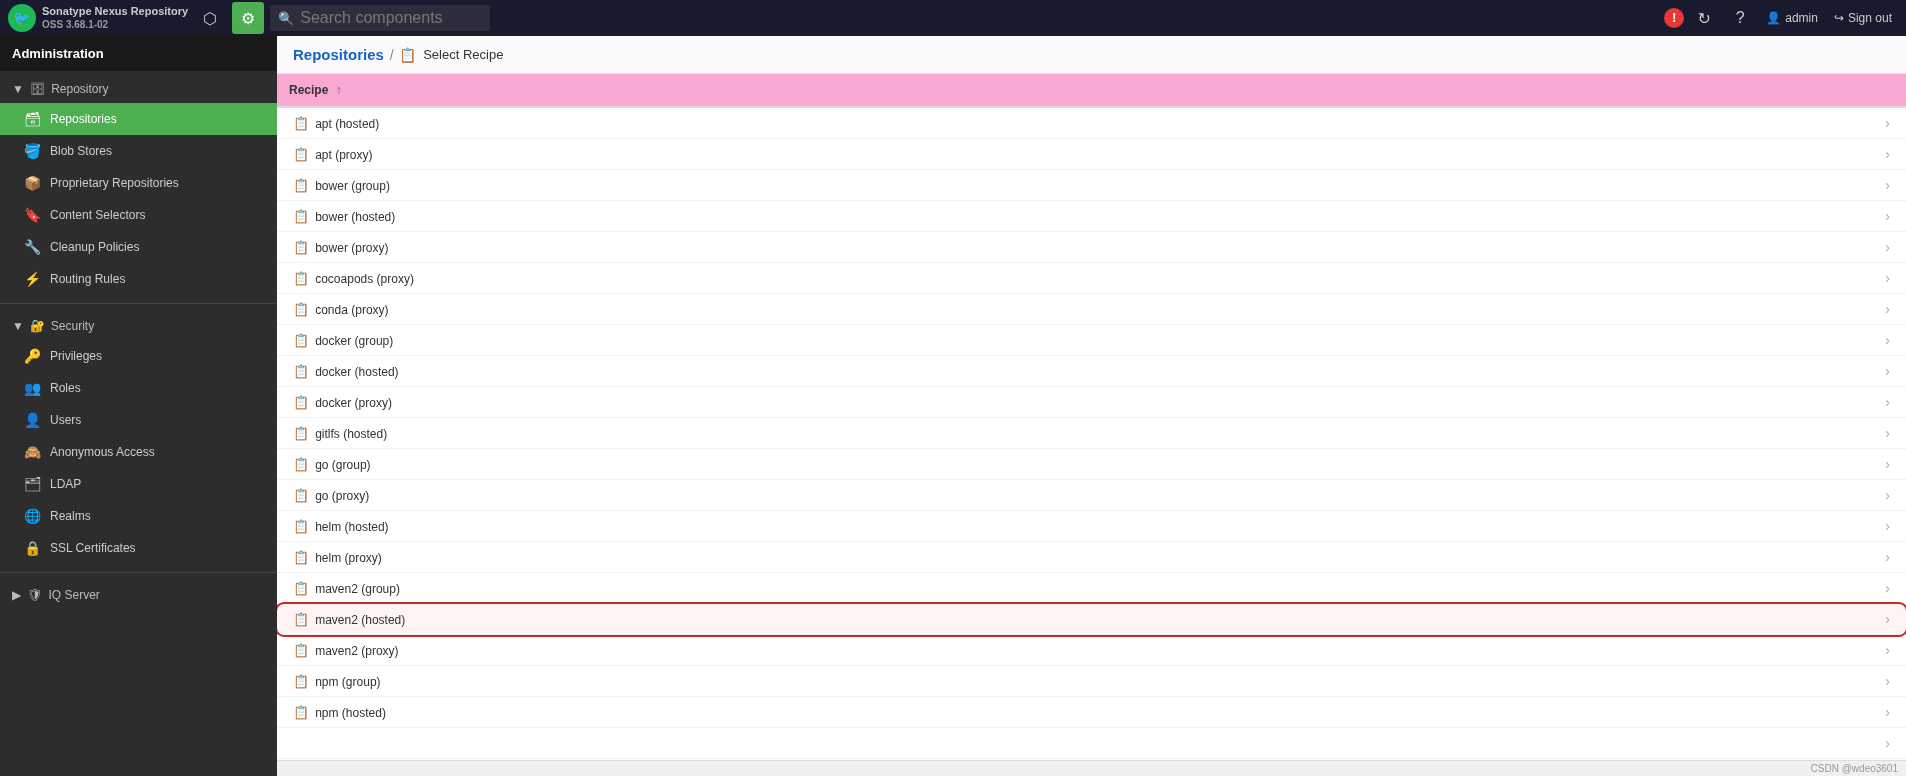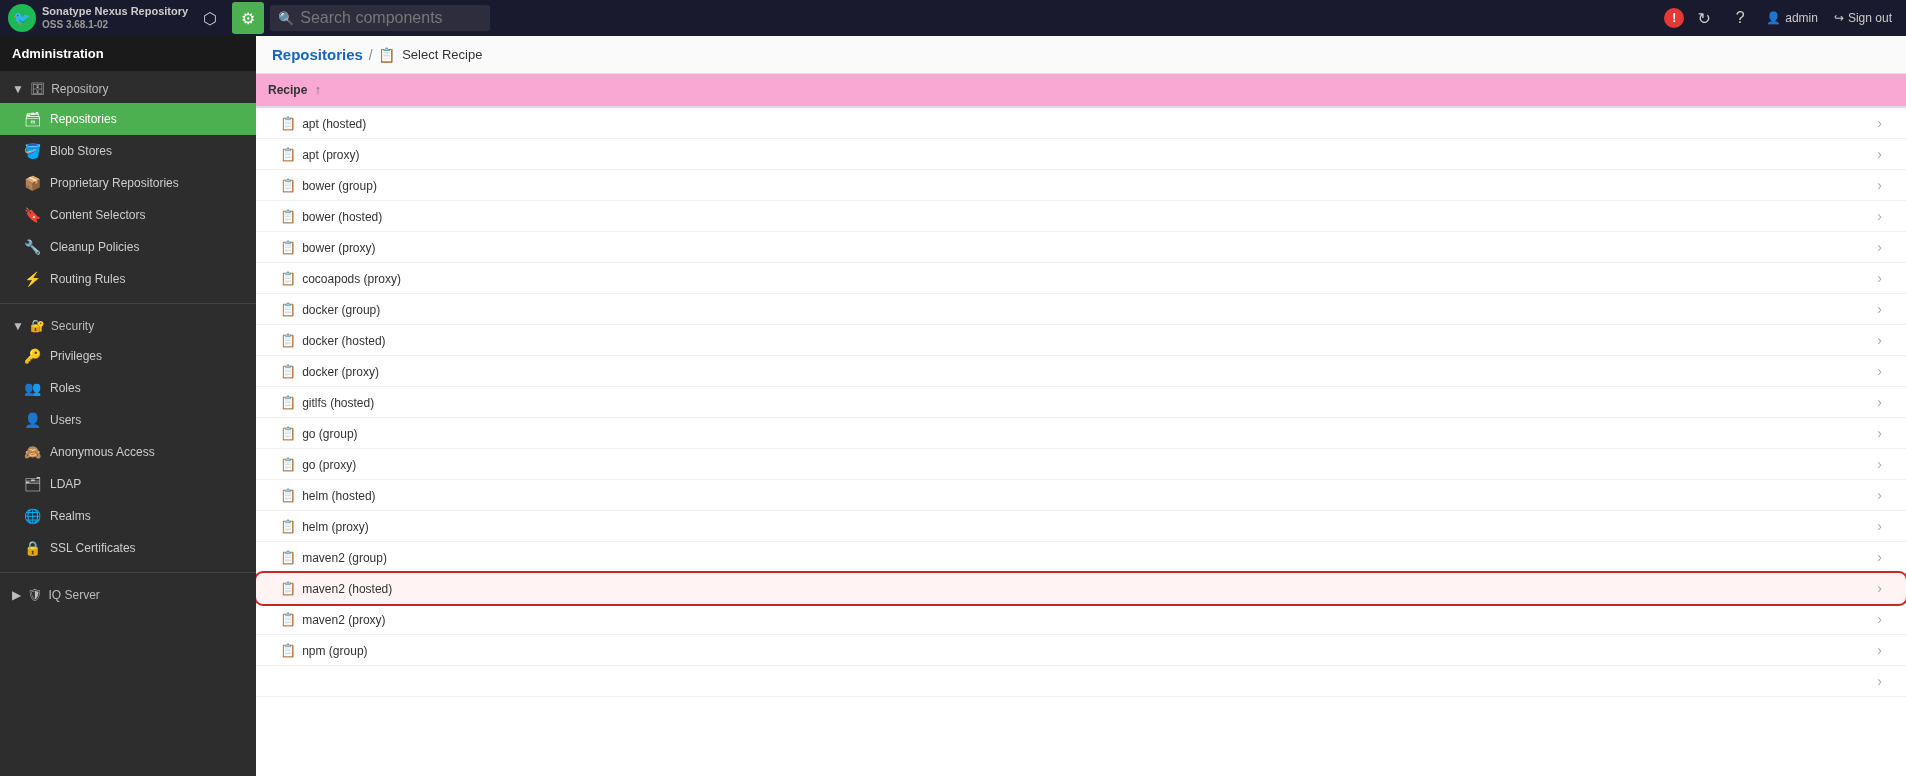--- a/index.html
+++ b/index.html
@@ -26,21 +26,21 @@
     .search-box input::placeholder { color: #777; }
     .nav-spacer { flex: 1; }
     .nav-right { display: flex; align-items: center; gap: 4px; }
     .alert-badge { background: #e53935; color: #fff; border-radius: 50%; width: 20px; height: 20px; display: flex; align-items: center; justify-content: center; font-size: 12px; font-weight: bold; cursor: pointer; }
     .nav-text-btn { color: #ccc; font-size: 12px; display: flex; align-items: center; gap: 4px; cursor: pointer; padding: 2px 6px; border-radius: 3px; }
 
     
     .app-body { display: flex; flex: 1; overflow: hidden; }
 
     
-    .sidebar { width: 256px; background: #2d2d2d; color: #ddd; display: flex; flex-direction: column; overflow-y: auto; flex-shrink: 0; }
+    .sidebar { width: 277px; background: #2d2d2d; color: #ddd; display: flex; flex-direction: column; overflow-y: auto; flex-shrink: 0; }
     .sidebar-header { padding: 10px 12px; font-size: 13px; font-weight: bold; color: #fff; background: #1a1a1a; }
     .sidebar-section { padding: 4px 0; }
     .sidebar-group { display: flex; align-items: center; gap: 6px; padding: 7px 12px; font-size: 12px; color: #bbb; cursor: pointer; }
     .sidebar-item { display: flex; align-items: center; gap: 8px; padding: 8px 12px 8px 24px; font-size: 12px; color: #ccc; cursor: pointer; }
     .sidebar-item.active { background: #4caf50; color: #fff; }
     .sidebar-item .item-icon { font-size: 14px; width: 18px; text-align: center; }
     .sidebar-divider { height: 1px; background: #444; margin: 4px 0; }
 
     
     .main-content { flex: 1; display: flex; flex-direction: column; overflow: hidden; background: #fff; }
@@ -51,21 +51,21 @@
     .breadcrumb-sep { color: #888; font-size: 14px; }
     .breadcrumb-current { display: flex; align-items: center; gap: 6px; color: #333; font-size: 13px; }
     .breadcrumb-current .page-icon { font-size: 14px; color: #666; }
 
     
     .table-container { flex: 1; overflow-y: auto; }
     table { width: 100%; border-collapse: collapse; }
     thead tr { background: #f9a8d4; border-bottom: 2px solid #ddd; }
     th { padding: 9px 12px; text-align: left; font-size: 12px; font-weight: 600; color: #333; cursor: pointer; user-select: none; }
     th .sort-arrow { margin-left: 4px; color: #666; }
-    td { padding: 7px 24px; font-size: 12px; color: #333; border-bottom: 1px solid #f0f0f0; vertical-align: middle; margin-top: 36px; }
+    td { padding: 7px 16px; font-size: 12px; color: #333; border-bottom: 1px solid #f0f0f0; vertical-align: middle; margin-top: 36px; }
     tr.selected td { background: #fff3f3; }
     tr.selected { outline: 2px solid #c62828; border-radius: 7px; }
     .row-icon { color: #888; font-size: 13px; margin-right: 6px; }
     .chevron-cell { width: 30px; text-align: center; color: #aaa; font-size: 14px; }
     .row-link { color: #333; text-decoration: none; }
 
     
     ::-webkit-scrollbar { width: 8px; }
     ::-webkit-scrollbar-track { background: #f1f1f1; }
     ::-webkit-scrollbar-thumb { background: #ccc; border-radius: 4px; }
@@ -236,20 +236,24 @@
             </tr>
             <tr>
               <td><span class="row-icon">📋</span><a class="row-link" href="#">bower (proxy)</a></td>
               <td class="chevron-cell">›</td>
             </tr>
             <tr>
               <td><span class="row-icon">📋</span><a class="row-link" href="#">cocoapods (proxy)</a></td>
               <td class="chevron-cell">›</td>
             </tr>
             <tr>
+              <td><span class="row-icon">📋</span><a class="row-link" href="#">conda (proxy)</a></td>
+              <td class="chevron-cell">›</td>
+            </tr>
+            <tr>
               <td><span class="row-icon">📋</span><a class="row-link" href="#">docker (group)</a></td>
               <td class="chevron-cell">›</td>
             </tr>
             <tr>
               <td><span class="row-icon">📋</span><a class="row-link" href="#">docker (hosted)</a></td>
               <td class="chevron-cell">›</td>
             </tr>
             <tr>
               <td><span class="row-icon">📋</span><a class="row-link" href="#">docker (proxy)</a></td>
               <td class="chevron-cell">›</td>
@@ -284,21 +288,28 @@
             </tr>
             <tr>
               <td><span class="row-icon">📋</span><a class="row-link" href="#">maven2 (proxy)</a></td>
               <td class="chevron-cell">›</td>
             </tr>
             <tr>
               <td><span class="row-icon">📋</span><a class="row-link" href="#">npm (group)</a></td>
               <td class="chevron-cell">›</td>
             </tr>
             <tr>
+              <td><span class="row-icon">📋</span><a class="row-link" href="#">npm (hosted)</a></td>
+              <td class="chevron-cell">›</td>
+            </tr>
+            <tr>
               <td></td>
               <td class="chevron-cell">›</td>
             </tr>
           </tbody>
       </table>
     </div>
 
+    <div class="bottom-bar">
+      <span>CSDN @wdeo3601</span>
+    </div>
   </div>
 </div>
 
 </body></html>

